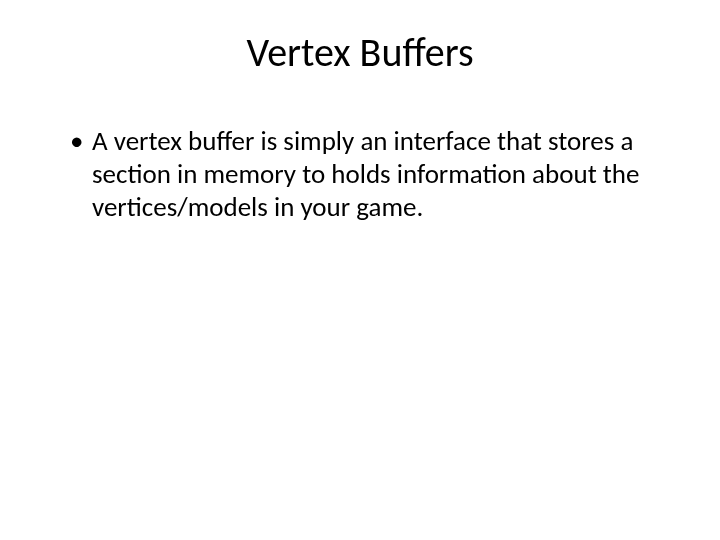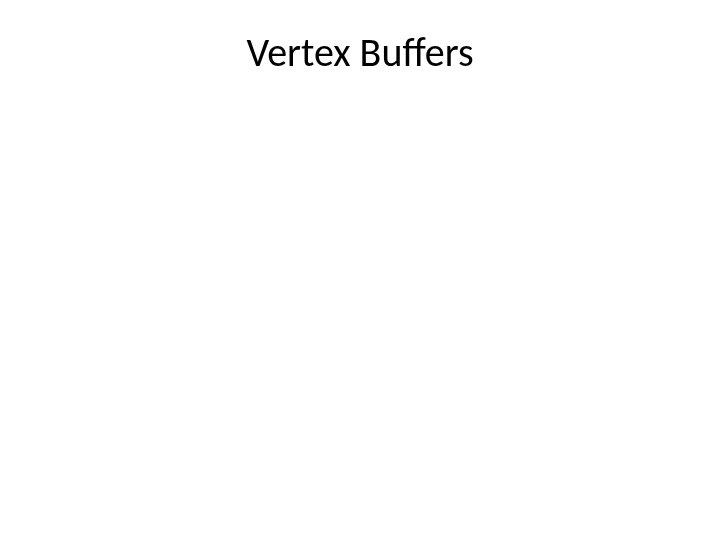--- a/index.html
+++ b/index.html
@@ -50,15 +50,16 @@
       font-size: 27px;
     }
   </style>
 </head>
 <body>
 
 <div class="slide">
   <h1 class="title">Vertex Buffers</h1>
   <div class="content">
     <ul class="bullet-list">
+      <li class="bullet-item">A vertex buffer is simply an interface that stores a section in memory to holds information about the vertices/models in your game.</li>
     </ul>
   </div>
 </div>
 
 </body></html>

